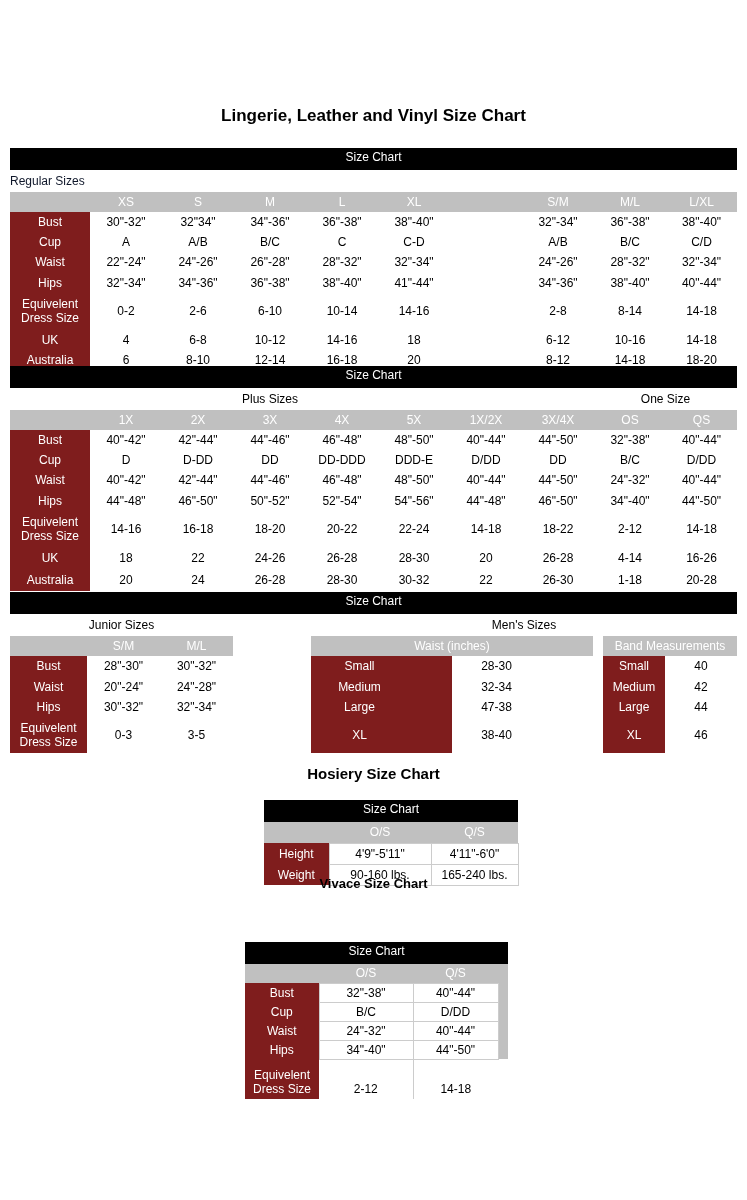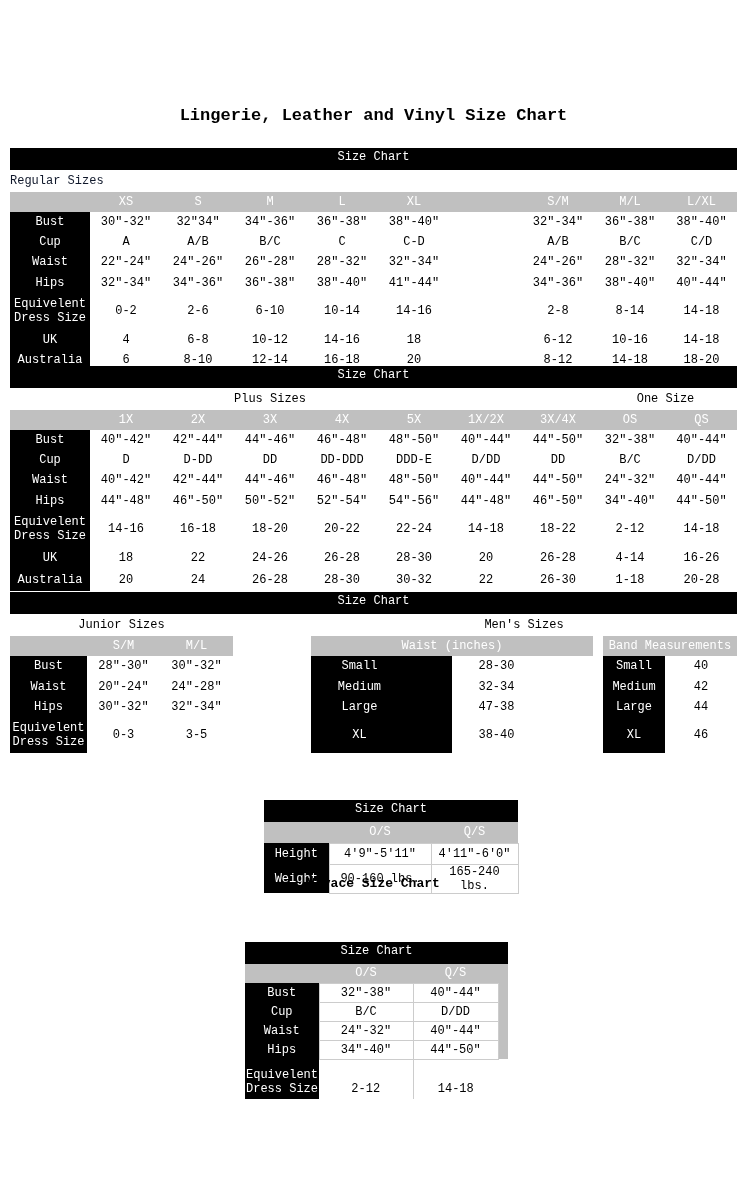--- a/index.html
+++ b/index.html
@@ -1,37 +1,37 @@
 <!DOCTYPE html>
 <html><head>
 <meta charset="utf-8">
 <style>
   *{margin:0;padding:0;box-sizing:border-box}
   html,body{background:#fff}
   #page{position:relative;width:747px;height:1200px;background:#fff;color:#000;
-        font-family:Liberation Mono, monospace;font-size:12px;overflow:hidden}
+        font-family:Liberation Sans, sans-serif;font-size:12px;overflow:hidden}
   .title{position:absolute;left:0;width:747px;text-align:center;font-weight:bold;color:#000}
   #main-title{top:106px;font-size:17px}
   #hosiery-title{top:765px;font-size:15px}
   #vivace-title{top:876px;font-size:13px}
   .sec{position:absolute}
   #sec1{top:148px;left:10px;width:727px}
   #sec2{top:366px;left:10px;width:727px}
   #sec3{top:592px;left:10px;width:727px}
   #sec4{top:800px;left:264px;width:254px}
   #sec5{top:942px;left:245px;width:263px}
   .bar{background:#000;color:#fff;height:22px;line-height:18px;text-align:center;font-size:12px}
   .cap{height:22px;line-height:22px;color:#0f172a;font-size:12px}
   .caprow{display:flex;height:22px;line-height:22px;font-size:12px}
   .caprow span{display:block;text-align:center}
   .tblrow{display:flex;align-items:flex-start}
   table{border-collapse:collapse;table-layout:fixed;width:100%}
   td{text-align:center;vertical-align:middle;height:20px;font-size:12px;overflow:hidden;padding:0}
   .h{background:#c0c0c0;color:#fff}
-  .l{background:#000000;color:#fff}
+  .l{background:#7f1d1d;color:#fff}
   .v{background:#fff;color:#000}
   .gp{background:#fff}
   .st{background:#c0c0c0}
   tr.r21 td{height:21px}
   tr.r22 td{height:22px}
   tr.re td{height:36px}
   .ml{padding-right:44px}
   .mv{padding-right:52px}
   #sec4 tr td{height:21px}
   .bv{border:1px solid #ccc}
@@ -368,20 +368,21 @@
           <td class="v mv">38-40</td>
           <td class="gp"></td>
           <td class="l">XL</td>
           <td class="v">46</td>
         </tr>
       </tbody>
         </table>
     </div>
   </div>
 
+  <div class="title" id="hosiery-title">Hosiery Size Chart</div>
   <div class="sec" id="sec4">
     <div class="bar">Size Chart</div>
     <table>
       <colgroup>
           <col style="width:65px">
           <col style="width:102px">
           <col style="width:87px">
         </colgroup>
       <tbody>
           <tr>

